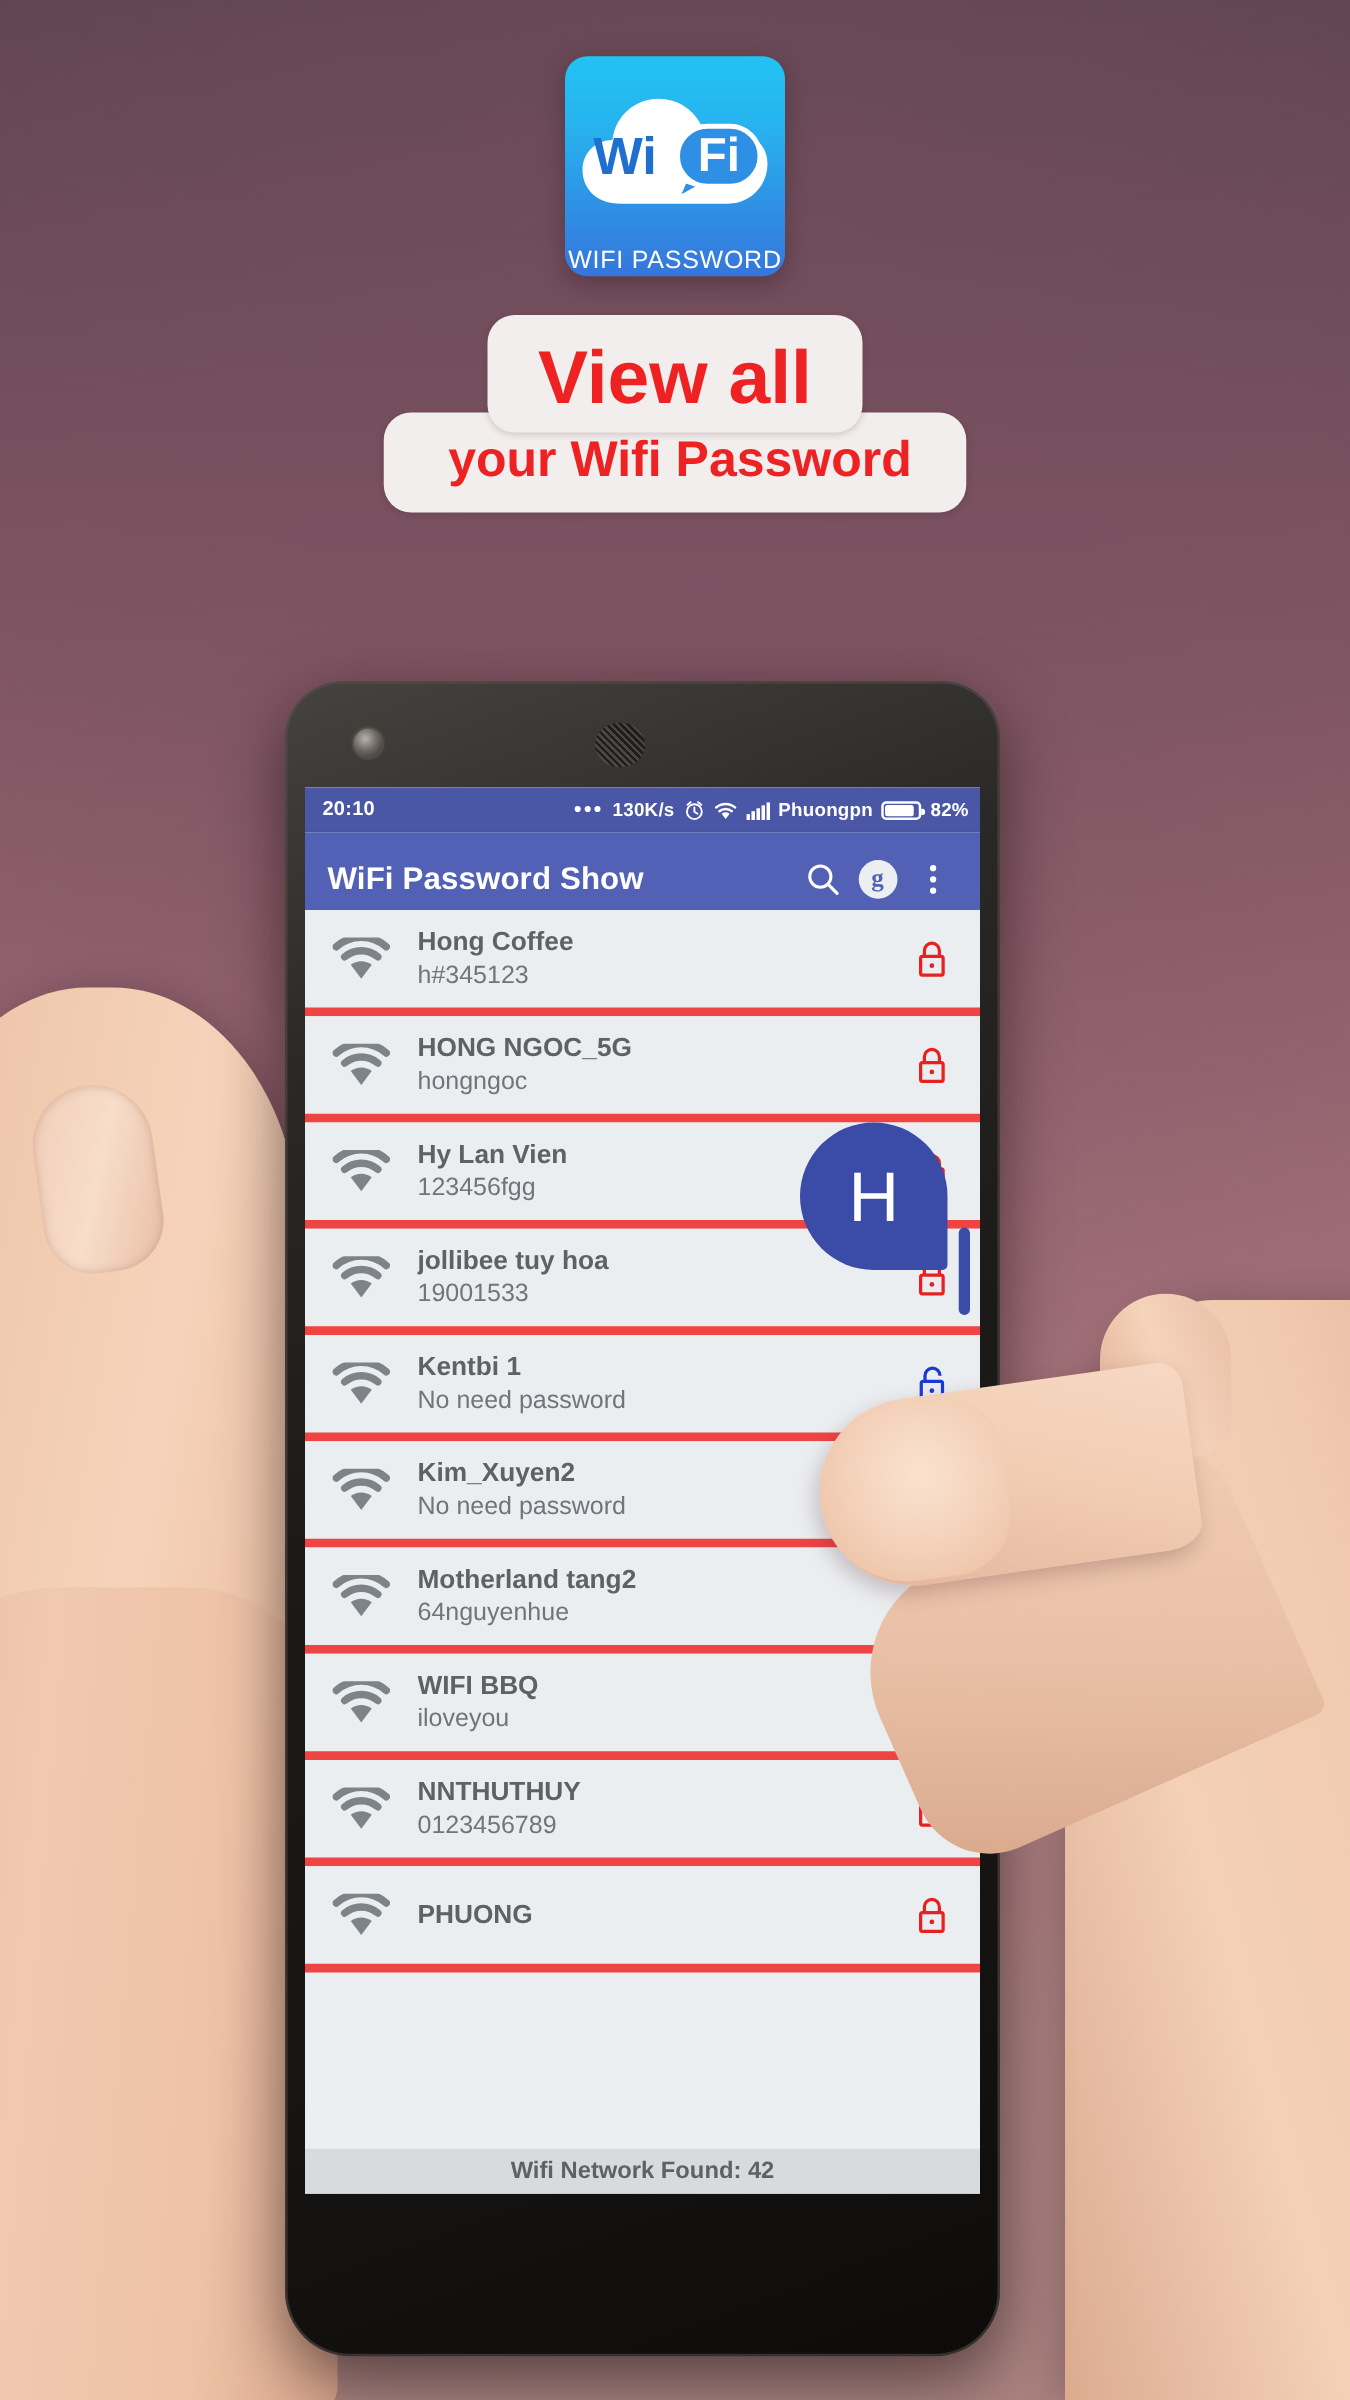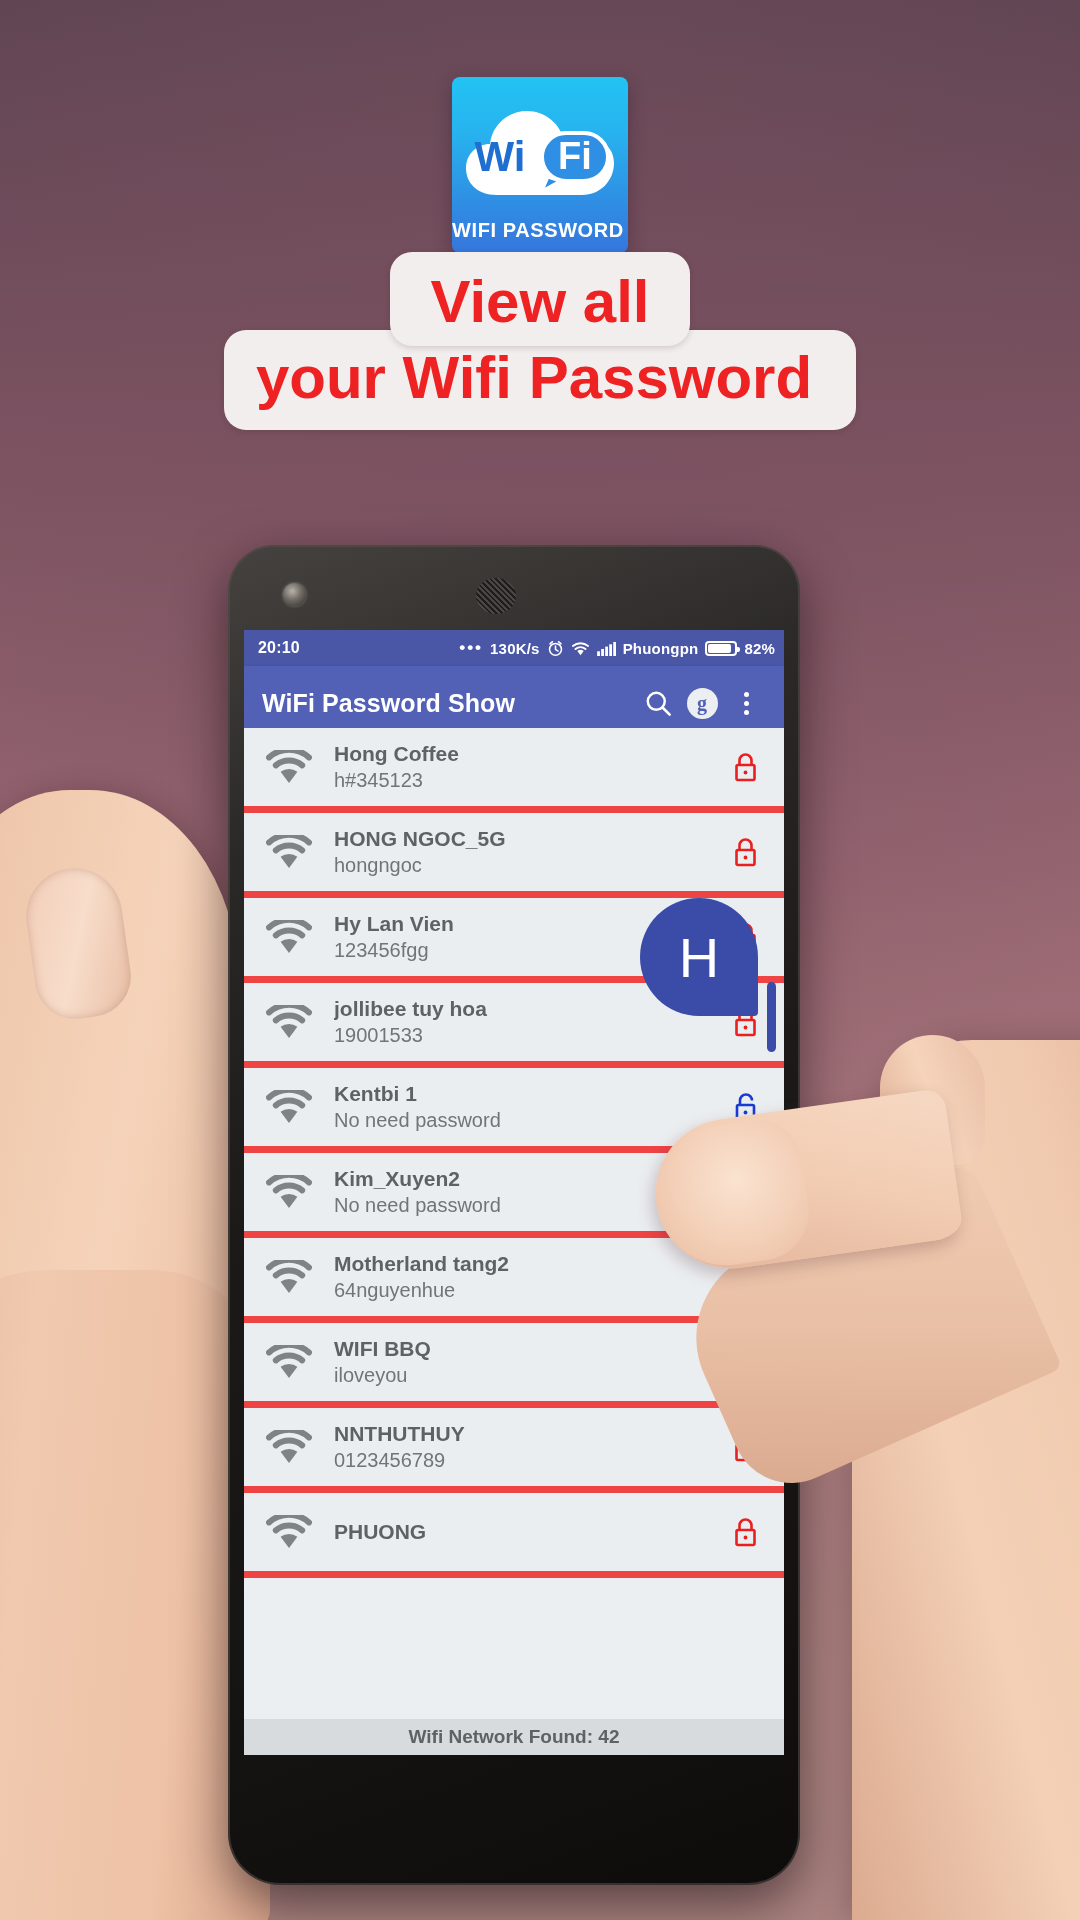--- a/index.html
+++ b/index.html
@@ -30,38 +30,37 @@
     overflow: hidden;
   }
 
   
   #app-icon {
     position: absolute;
     left: 452px;
     top: 45px;
     width: 176px;
     height: 176px;
-    border-radius: 8px;
+    border-radius: 18px;
     background: linear-gradient(180deg, #22c3f3 0%, #27b4ef 30%, #2f8fe4 70%, #3676dc 100%);
     box-shadow: 0 6px 18px rgba(40,20,40,0.35);
     overflow: hidden;
-    margin-top: 32px;
   }
   #icon-cloud {
     position: absolute;
     left: 12px; top: 26px;
     width: 152px; height: 94px;
   }
   #icon-caption {
     position: absolute;
-    left: 0; right: 0; bottom: 11px;
-    text-align: left;
+    left: 0; right: 0; bottom: 1px;
+    text-align: center;
     color: #ffffff;
     font-size: 20px;
-    font-weight: bold;
+    font-weight: normal;
     letter-spacing: 0.6px;
     font-family: "Liberation Sans", sans-serif;
   }
 
   
   #headline {
     position: absolute;
     left: 0; right: 0;
     top: 252px;
     text-align: center;
@@ -77,22 +76,22 @@
     box-shadow: 0 2px 6px rgba(60,30,40,0.18);
     white-space: nowrap;
   }
   #hl-1 {
     font-size: 60px;
     padding: 20px 40px 14px 40px;
     position: relative;
     z-index: 2;
   }
   #hl-2 {
-    font-size: 60px;
-    padding: 18px 44px 22px 32px;
+    font-size: 40px;
+    padding: 18px 44px 22px 52px;
     margin-top: -16px;
     position: relative;
     z-index: 1;
   }
 
   
   #left-thumb {
     position: absolute;
     left: -90px;
     top: 790px;

